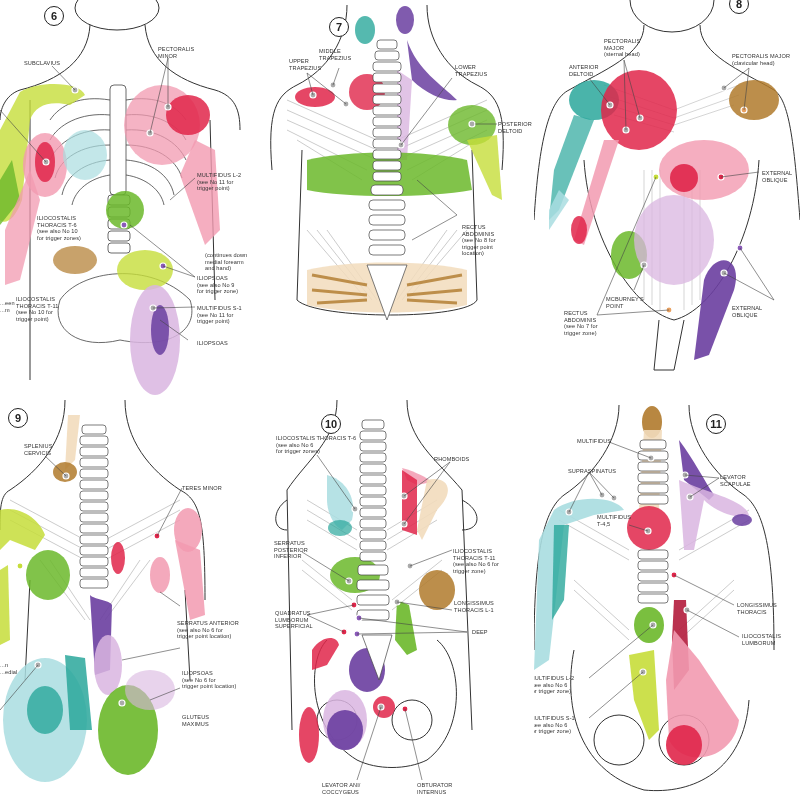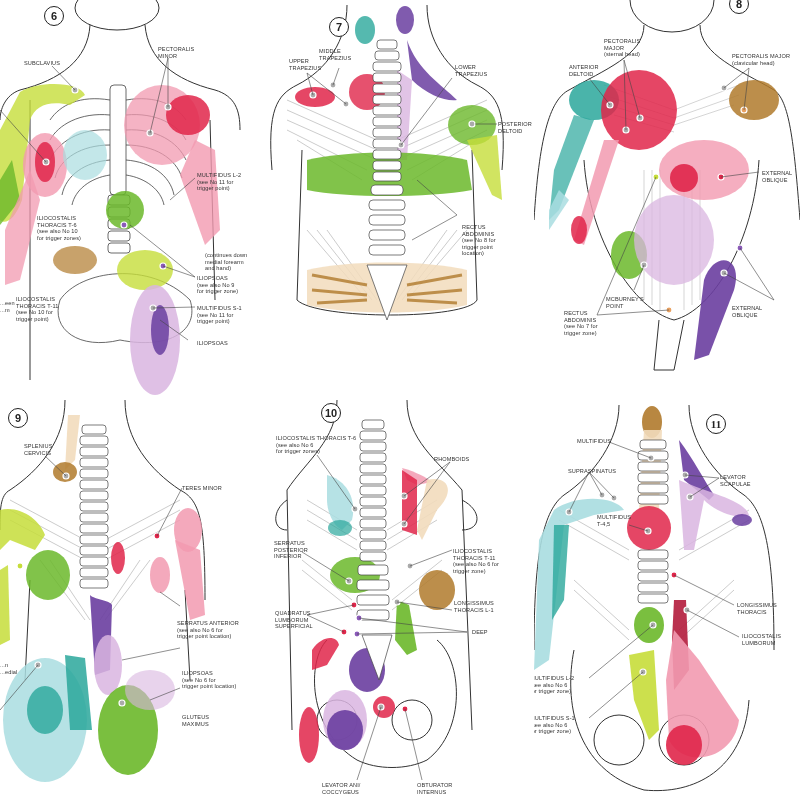--- a/index.html
+++ b/index.html
@@ -411,21 +411,21 @@
       <line x1="185" y1="150" x2="143" y2="166"></line>
       <line x1="185" y1="210" x2="130" y2="202"></line>
       <line x1="40" y1="215" x2="87" y2="205"></line>
         <line x1="40" y1="215" x2="77" y2="232"></line>
       <line x1="200" y1="232" x2="92" y2="218"></line>
         <line x1="200" y1="232" x2="90" y2="234"></line>
       <line x1="90" y1="380" x2="114" y2="307"></line>
       <line x1="155" y1="380" x2="138" y2="309"></line>
     </g>
   </svg>
-  <div class="badge" style="left:54px;top:3px;">10</div>
+  <div class="badge" style="left:54px;top:14px;">10</div>
   <div class="lbl" style="left:9px;top:35px;"><span>ILIOCOSTALIS THORACIS T-6</span><span class="sub">(see also No 6
 for trigger zones)</span></div>
   <div class="lbl" style="left:167px;top:56px;"><span>RHOMBOIDS</span></div>
   <div class="lbl" style="left:7px;top:140px;"><span>SERRATUS
 POSTERIOR
 INFERIOR</span></div>
   <div class="lbl" style="left:186px;top:148px;"><span>ILIOCOSTALIS
 THORACIS T-11</span><span class="sub">(see also No 6 for
 trigger zone)</span></div>
   <div class="lbl" style="left:187px;top:200px;"><span>LONGISSIMUS
@@ -501,21 +501,21 @@
         <line x1="55" y1="72" x2="35" y2="112"></line>
       <line x1="185" y1="78" x2="151" y2="75"></line>
         <line x1="185" y1="78" x2="156" y2="97"></line>
       <line x1="95" y1="125" x2="114" y2="131"></line>
       <line x1="200" y1="205" x2="140" y2="175"></line>
       <line x1="205" y1="237" x2="153" y2="210"></line>
       <line x1="55" y1="278" x2="119" y2="225"></line>
       <line x1="55" y1="318" x2="109" y2="272"></line>
     </g>
   </svg>
-  <div class="badge" style="left:172px;top:14px;font-family:Liberation Serif, serif;">11</div>
+  <div class="badge" style="left:172px;top:14px;">11</div>
   <div class="lbl" style="left:43px;top:38px;"><span>MULTIFIDUS</span></div>
   <div class="lbl" style="left:34px;top:68px;"><span>SUPRASPINATUS</span></div>
   <div class="lbl" style="left:186px;top:74px;"><span>LEVATOR
 SCAPULAE</span></div>
   <div class="lbl" style="left:63px;top:114px;"><span>MULTIFIDUS
 T-4,5</span></div>
   <div class="lbl" style="left:203px;top:202px;"><span>LONGISSIMUS
 THORACIS</span></div>
   <div class="lbl" style="left:208px;top:233px;"><span>ILIOCOSTALIS
 LUMBORUM</span></div>

